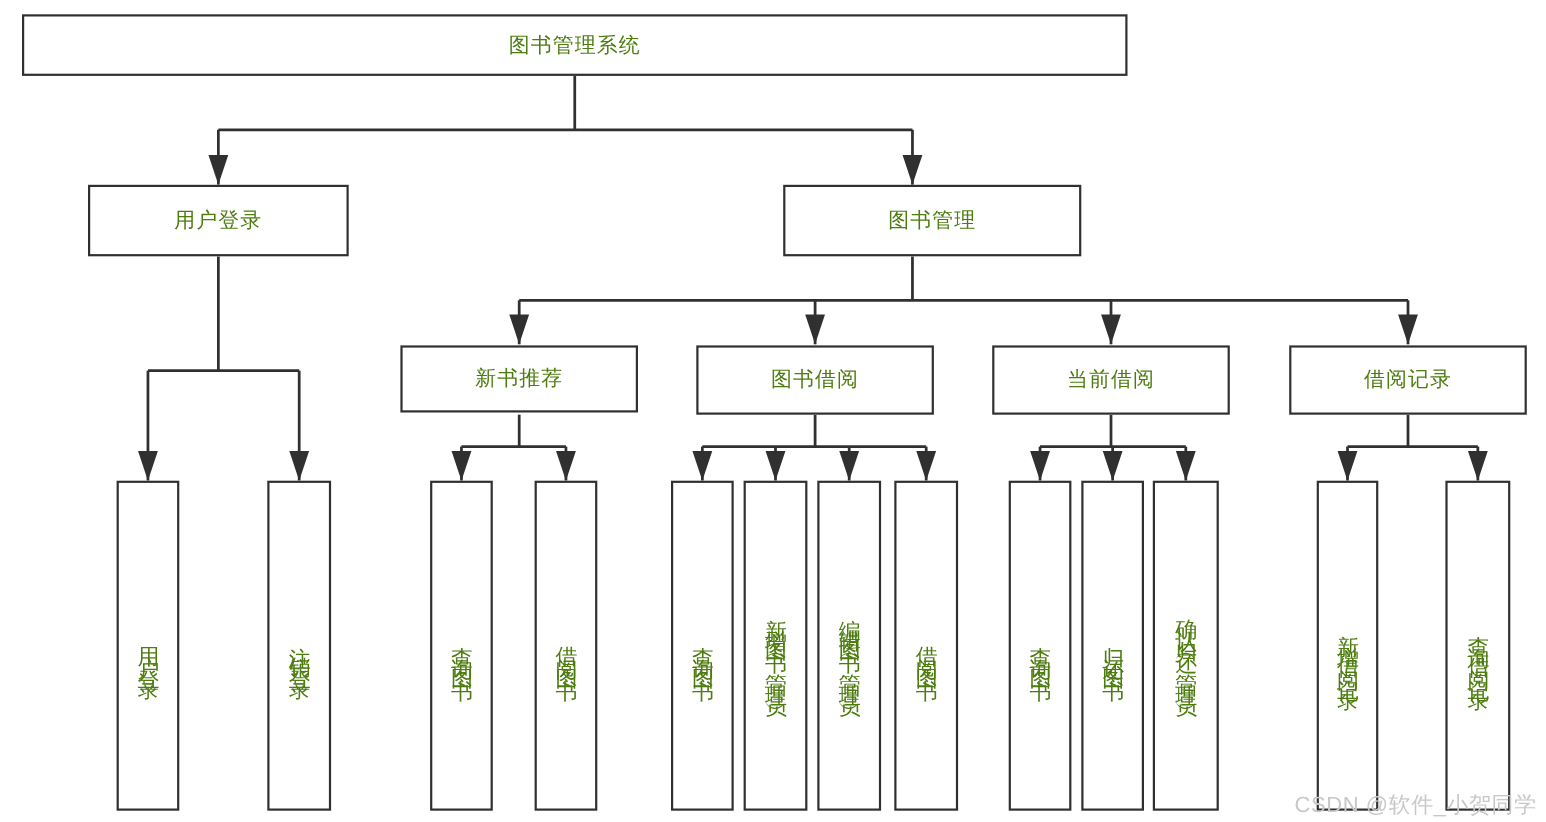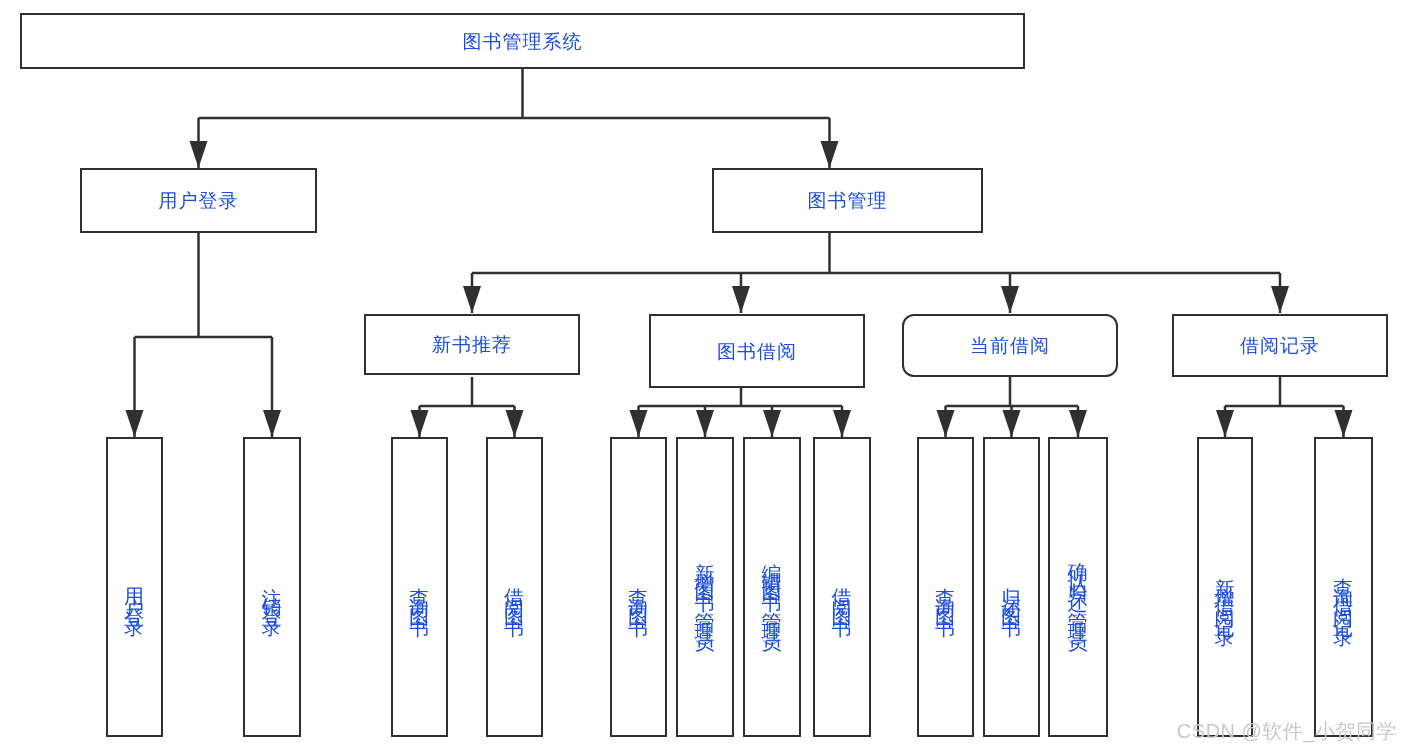--- a/index.html
+++ b/index.html
@@ -21,21 +21,21 @@
     height: 747px;
   }
 
   .node {
     position: absolute;
     background: #ffffff;
     border: 2.5px solid #303030;
     display: flex;
     align-items: center;
     justify-content: center;
-    color: #1d4ed8;
+    color: #4d7c0f;
     font-size: 19px;
     line-height: 1;
     text-align: center;
   }
 
   .node.h span {
     letter-spacing: 1px;
     white-space: nowrap;
   }
 
@@ -138,24 +138,24 @@
   <div class="node h" style="left:80px; top:168px; width:237px; height:65px;">
     <span>用户登录</span>
   </div>
   <div class="node h" style="left:712px; top:168px; width:271px; height:65px;">
     <span>图书管理</span>
   </div>
 
   <div class="node h" style="left:364px; top:314px; width:216px; height:61px;">
     <span>新书推荐</span>
   </div>
-  <div class="node h" style="left:649px; top:314px; width:216px; height:74px;">
+  <div class="node h" style="left:633px; top:314px; width:216px; height:63px;">
     <span>图书借阅</span>
   </div>
-  <div class="node h" style="left:902px; top:314px; width:216px; height:63px;border-radius:12px;">
+  <div class="node h" style="left:902px; top:314px; width:216px; height:63px;">
     <span>当前借阅</span>
   </div>
   <div class="node h" style="left:1172px; top:314px; width:216px; height:63px;">
     <span>借阅记录</span>
   </div>
 
   <div class="node v" style="left:106px; top:437px; width:57px; height:300px;">
     <span>用户登录</span>
   </div>
   <div class="node v" style="left:243px; top:437px; width:58px; height:300px;">

